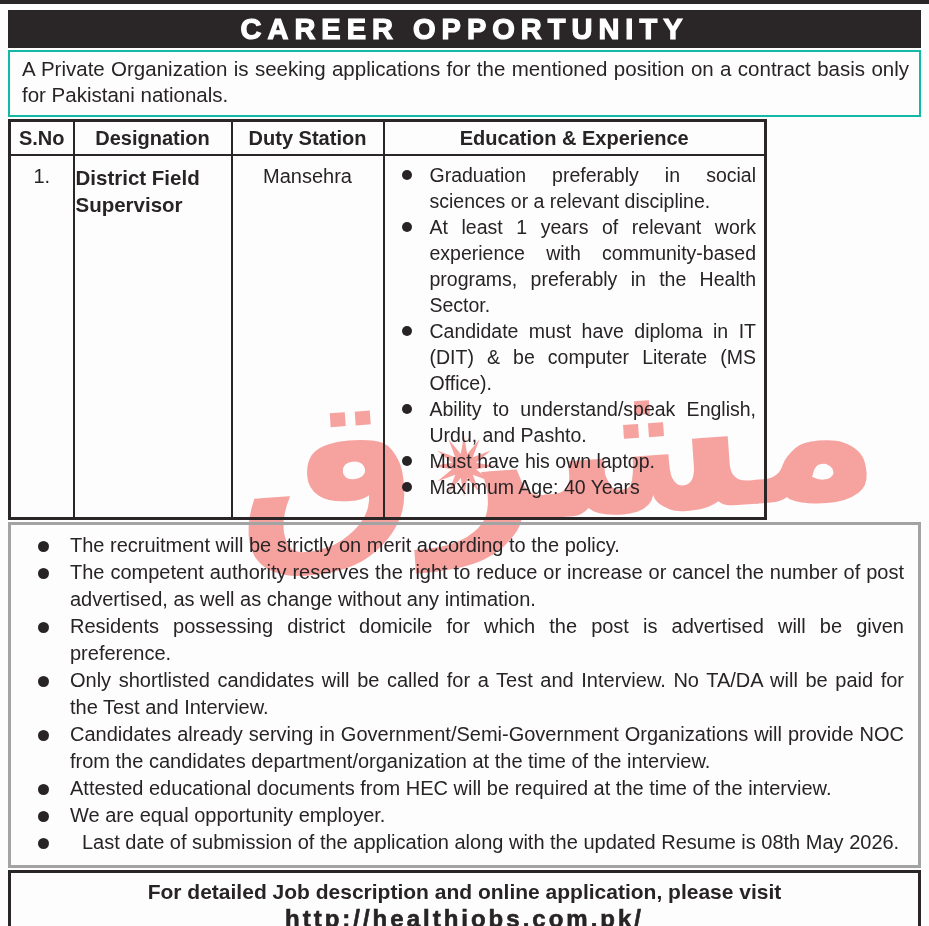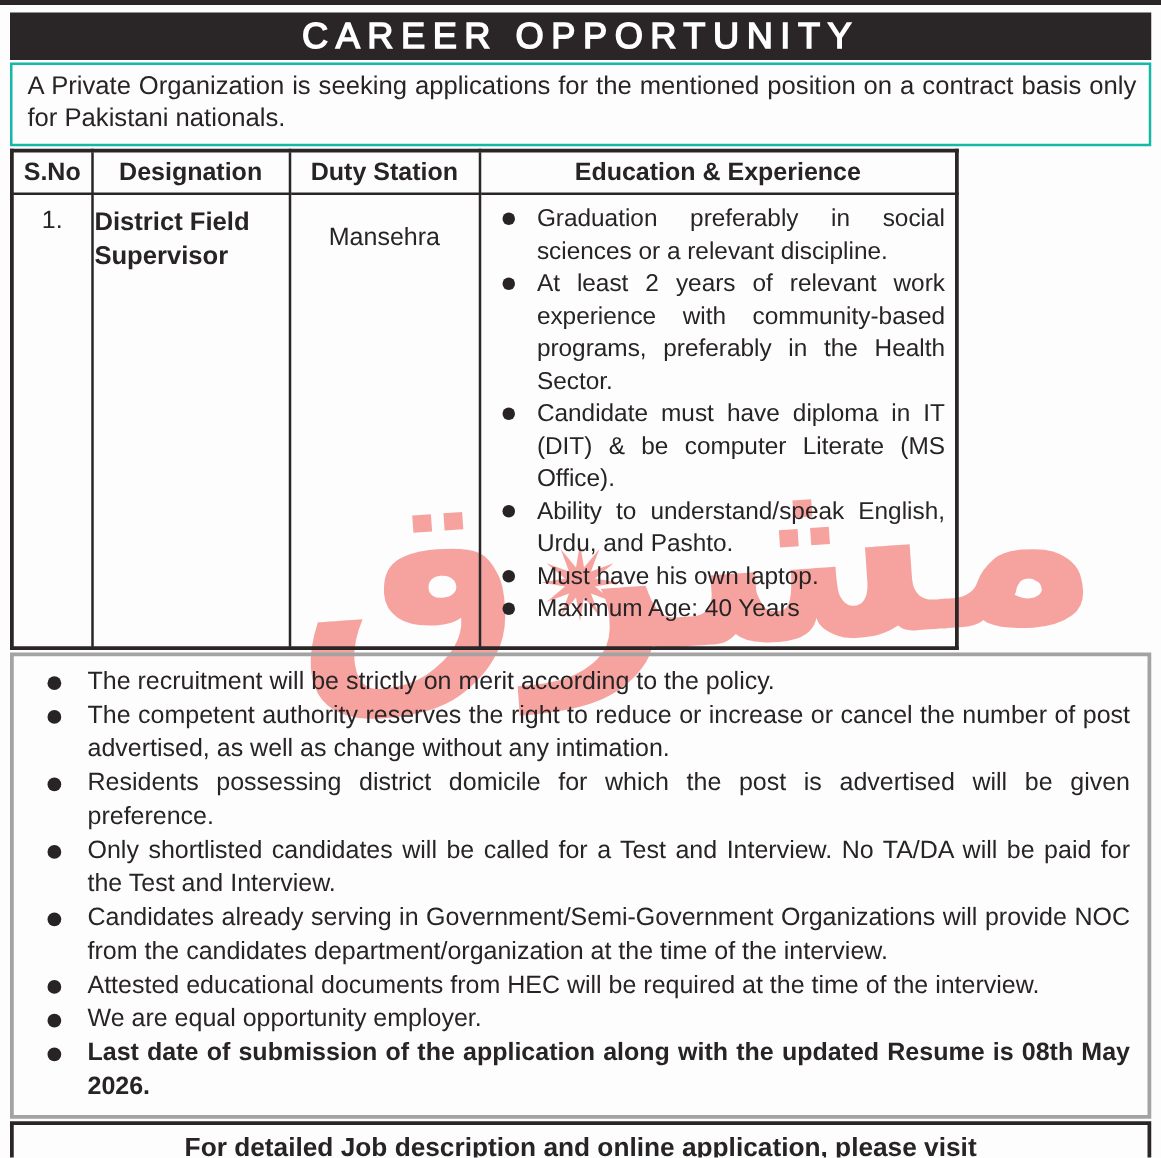--- a/index.html
+++ b/index.html
@@ -20,47 +20,47 @@
     font-family:"DejaVu Sans",sans-serif;
     font-size:205px;line-height:1;font-weight:bold;
     transform:rotate(-4deg) scaleY(0.92);
     transform-origin:center;
   }
   .wm-star{position:absolute;left:225px;top:95px;}
 
   
   .header-bar{height:38px;background:#2a2627;display:flex;align-items:center;justify-content:center;margin-bottom:2px;}
   .header-title{
-    color:#ffffff;font-size:29px;font-weight:normal;letter-spacing:6px;
+    color:#ffffff;font-size:29px;font-weight:bold;letter-spacing:6px;
     -webkit-text-stroke:1.2px #ffffff;white-space:nowrap;
   }
 
   
   .intro-box{border:2px solid #14b8a6;padding:4px 10px 7px 12px;margin-bottom:2px;background:transparent;}
   .intro-text{margin:0;font-size:20.5px;line-height:26px;text-align:justify;}
 
   
   table.job-table{border-collapse:collapse;width:759px;margin-bottom:2px;border:3px solid #2a2627;}
   .job-table th,.job-table td{border:2px solid #2a2627;vertical-align:top;background:transparent;}
   .job-table th{font-size:20px;font-weight:bold;text-align:center;padding:5px 2px 4px;}
   td.cell-sno{text-align:center;font-size:20px;padding-top:9px;}
   td.cell-designation{text-align:left;font-weight:bold;font-size:20.5px;line-height:27px;padding-top:8px;}
-  td.cell-duty{text-align:center;font-size:20px;padding-top:23px;}
+  td.cell-duty{text-align:center;font-size:20px;padding-top:9px;}
   td.cell-education{padding:6px 8px 17px 2px;height:284px;}
 
   .edu-item{display:flex;}
   .edu-item .dot{width:10px;height:10px;border-radius:50%;background:#282425;margin:8px 18px 0 15px;flex:none;}
   .edu-item .txt{flex:1;font-size:19.5px;line-height:26px;text-align:justify;}
 
   
   .terms-box{border:3px solid #a3a3a3;padding:7px 0 9px 0;margin-bottom:2px;background:transparent;}
   .term-item{display:flex;}
   .term-item .dot{width:11px;height:11px;border-radius:50%;background:#282425;margin:9px 21px 0 27px;flex:none;}
   .term-item .txt{flex:1;font-size:20px;line-height:27px;text-align:justify;padding-right:14px;}
-  .term-item.bold .txt{font-weight:bold;}
+  .term-item.bold .txt{font-weight:normal;margin-left:12px;}
 
   
   .footer-box{border:3px solid #2a2627;border-bottom-width:7px;text-align:center;padding:6px 0 4px;background:transparent;}
   .footer-line1{font-size:21px;font-weight:bold;line-height:26px;}
   .footer-url{font-size:24px;font-weight:bold;letter-spacing:3px;line-height:28px;-webkit-text-stroke:0.6px currentColor;}
 </style>
 </head>
 <body>
 
 <div class="top-strip"></div>
@@ -106,21 +106,21 @@
           <td class="cell-sno">1.</td>
           <td class="cell-designation">District Field Supervisor</td>
           <td class="cell-duty">Mansehra</td>
           <td class="cell-education">
             <div class="edu-item">
               <span class="dot"></span>
               <span class="txt">Graduation preferably in social sciences or a relevant discipline.</span>
             </div>
             <div class="edu-item">
               <span class="dot"></span>
-              <span class="txt">At least 2 years of relevant work experience with community-based programs, preferably in the Health Sector.</span>
+              <span class="txt">At least 1 years of relevant work experience with community-based programs, preferably in the Health Sector.</span>
             </div>
             <div class="edu-item">
               <span class="dot"></span>
               <span class="txt">Candidate must have diploma in IT (DIT) &amp; be computer Literate (MS Office).</span>
             </div>
             <div class="edu-item">
               <span class="dot"></span>
               <span class="txt">Ability to understand/speak English, Urdu, and Pashto.</span>
             </div>
             <div class="edu-item">

